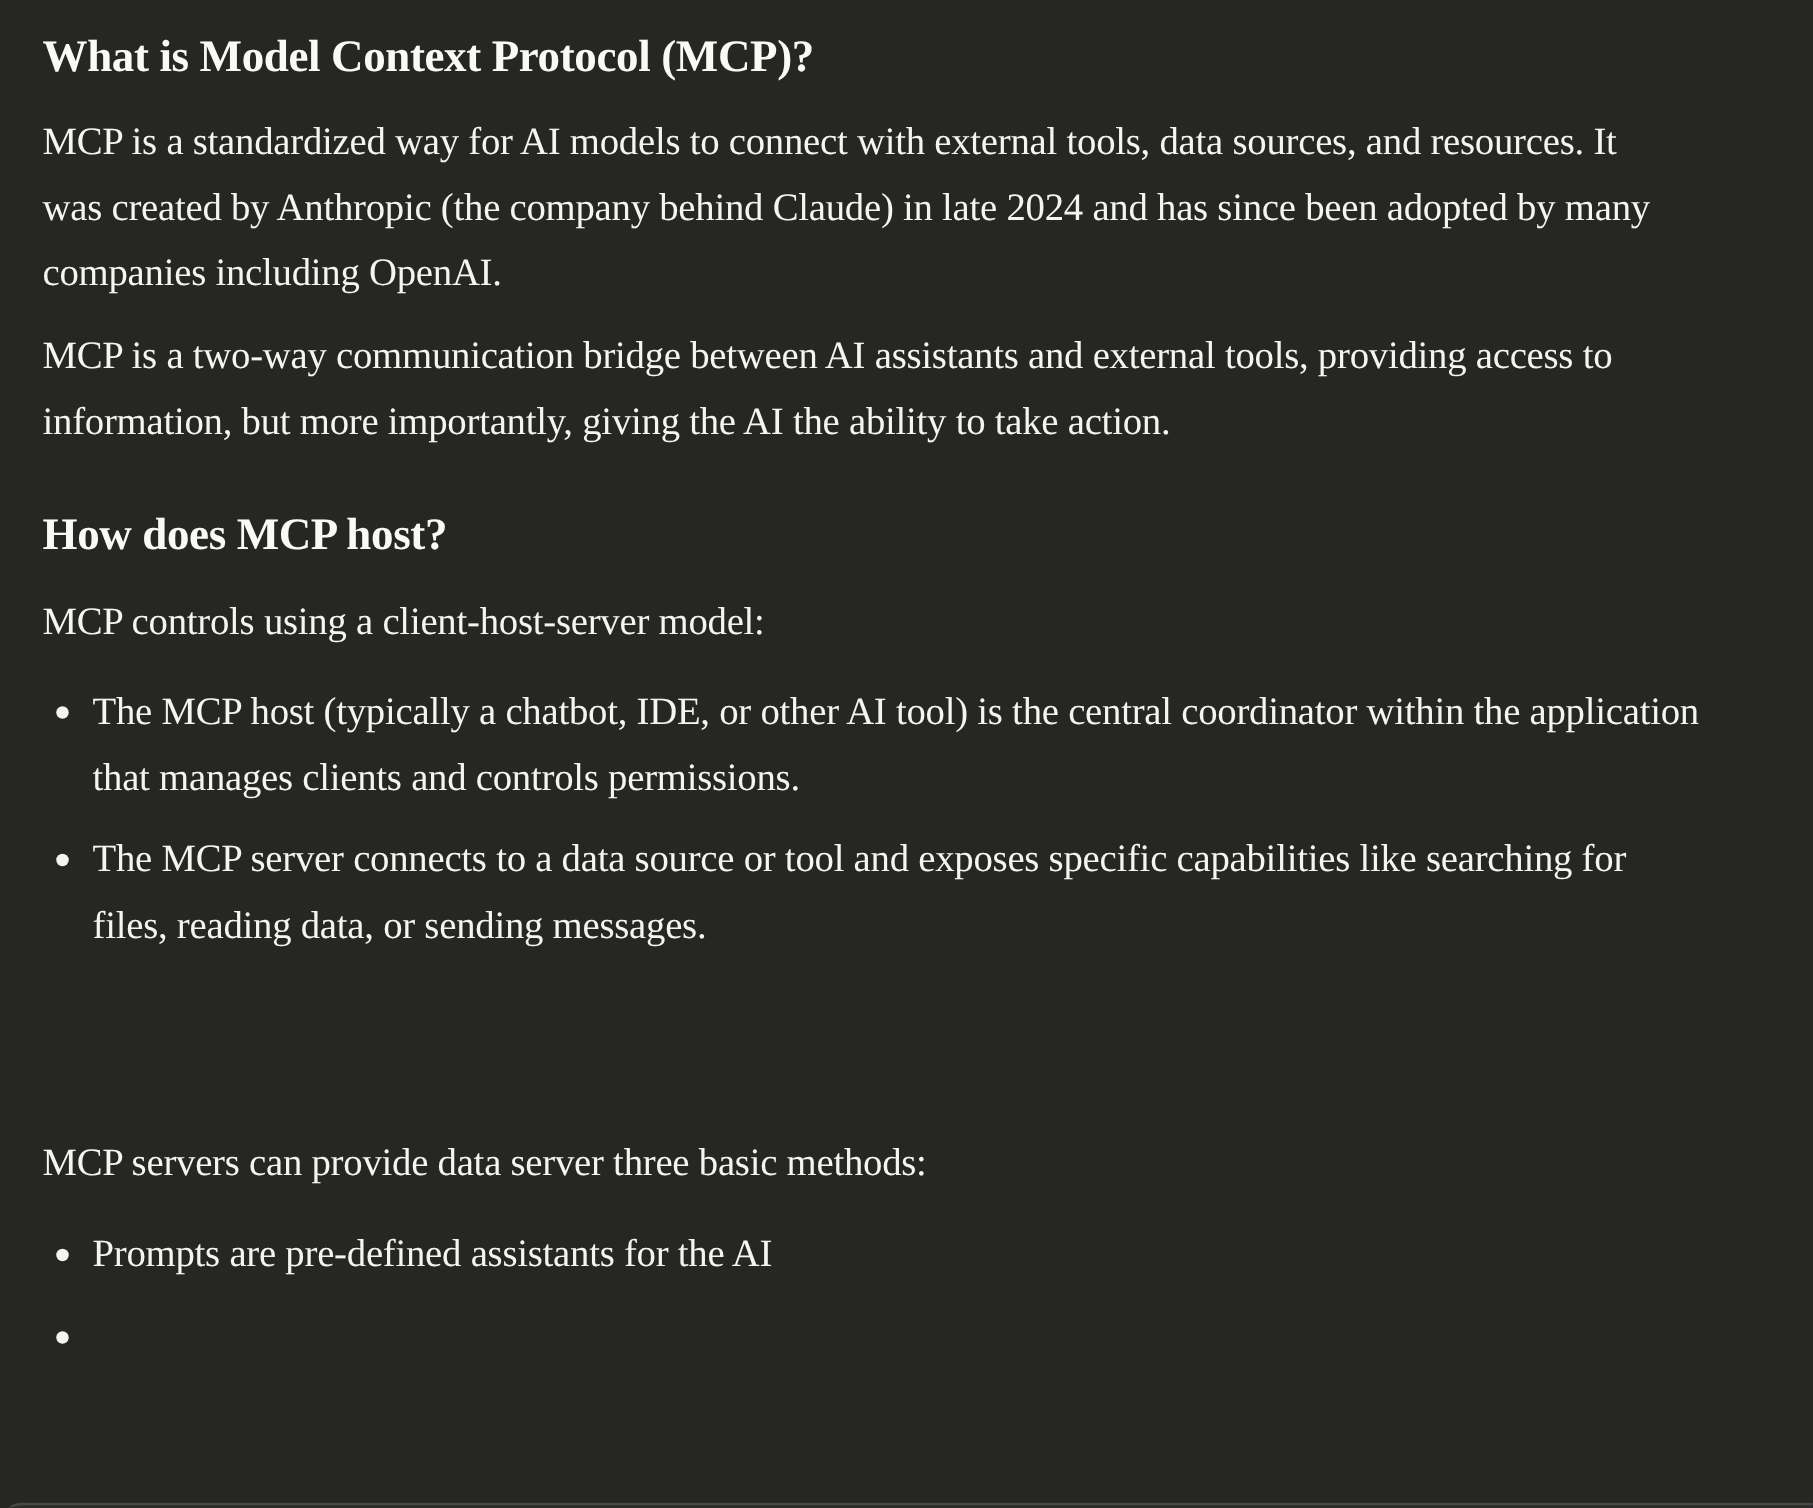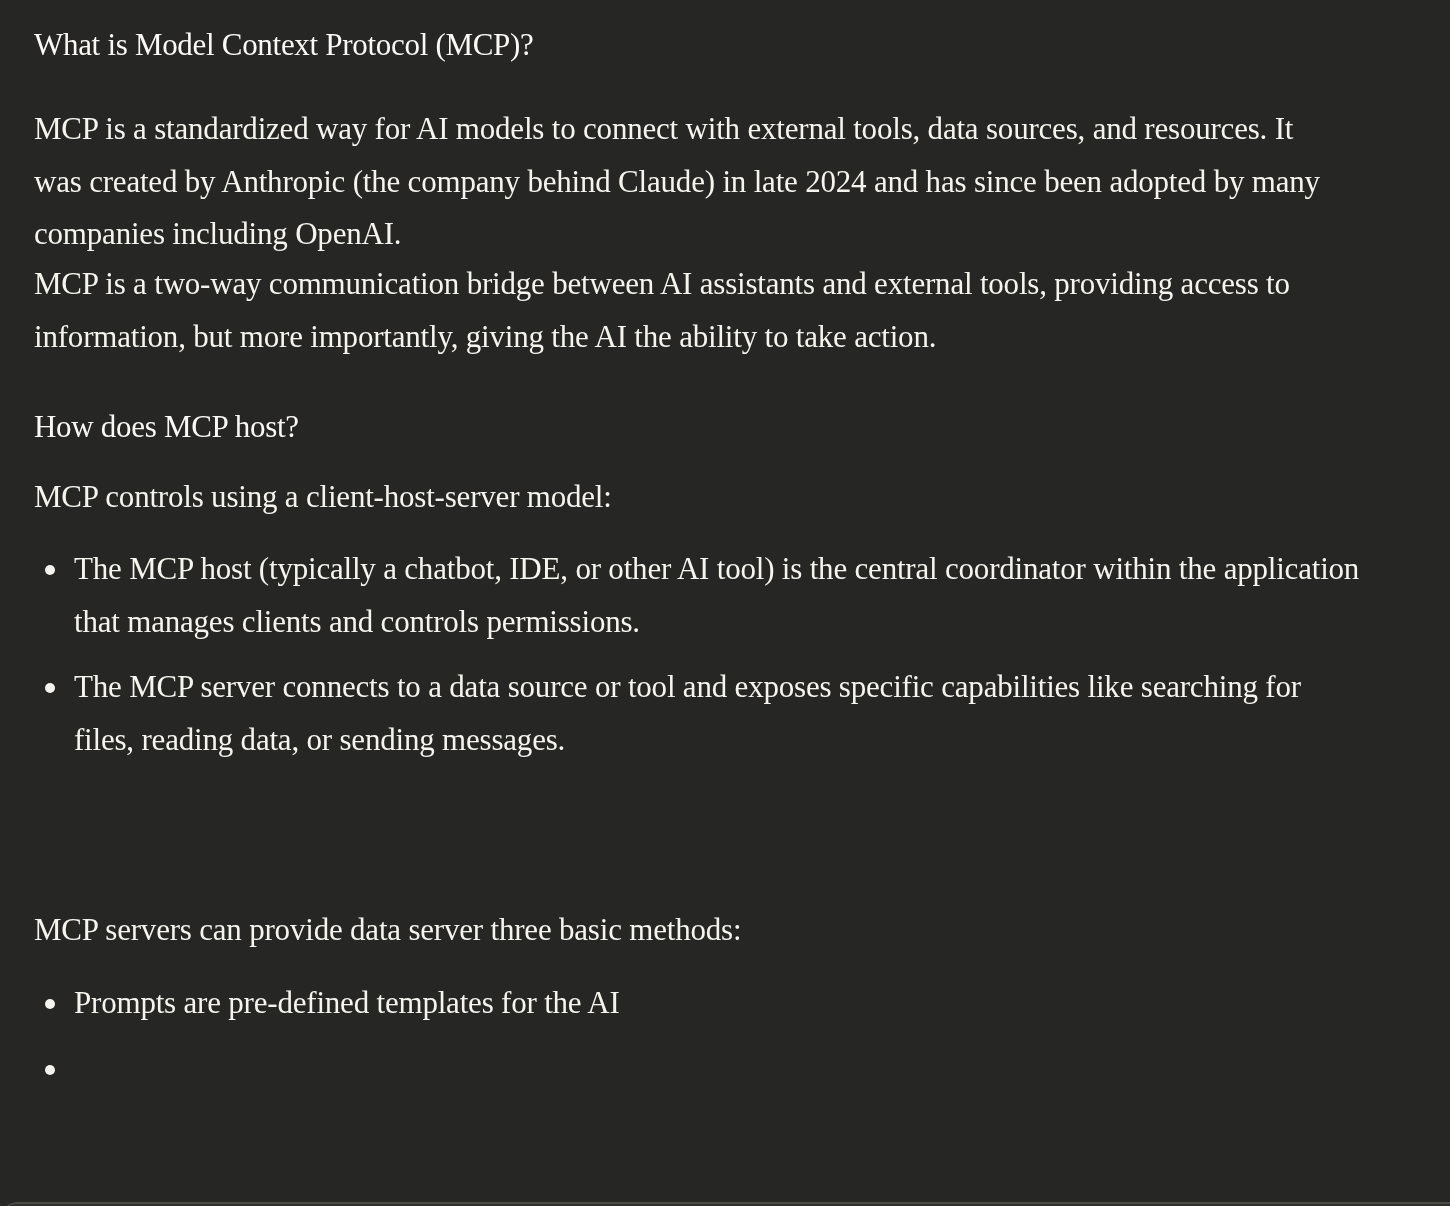--- a/index.html
+++ b/index.html
@@ -16,22 +16,22 @@
     font-family: "Liberation Serif", "DejaVu Serif", serif;
   }
   .content {
     position: absolute;
     left: 34px;
     top: 0;
     width: 1360px;
   }
   h2 {
     margin: 0;
-    font-weight: 400;
-    font-size: 31px;
+    font-weight: 700;
+    font-size: 36px;
     letter-spacing: -0.3px;
     color: #FAF9F5;
   }
   .h-first { position: absolute; top: 22px; line-height: 46px; }
   .h-second { position: absolute; top: 404px; line-height: 46px; }
   p {
     margin: 0;
     font-size: 31px;
     line-height: 52.5px;
     letter-spacing: -0.2px;
@@ -69,21 +69,21 @@
     background: #2F2F2C;
   }
 </style>
 </head>
 <body>
 
 <div class="content">
 
   <h2 class="h-first">What is Model Context Protocol (MCP)?</h2>
 
-  <div class="block" style="top:103px;">
+  <div class="block" style="top:87px;">
     <p style="width:1310px;">MCP is a standardized way for AI models to connect with external tools, data sources, and resources. It was created by Anthropic (the company behind Claude) in late 2024 and has since been adopted by many companies including OpenAI.</p>
   </div>
 
   <div class="block" style="top:258px;">
     <p style="width:1350px;">MCP is a two-way communication bridge between AI assistants and external tools, providing access to information, but more importantly, giving the AI the ability to take action.</p>
   </div>
 
   <h2 class="h-second">How does MCP host?</h2>
 
   <div class="block" style="top:471px;">
@@ -101,21 +101,21 @@
     </li>
   </ul>
 
   <div class="block" style="top:904px;">
     <p>MCP servers can provide data server three basic methods:</p>
   </div>
 
   <ul class="block" style="top:977px; width:1300px;">
     <li style="margin-bottom:13px;">
       <span class="bullet"></span>
-      <span>Prompts are pre-defined templates for the AI</span>
+      <span>Prompts are pre-defined assistants for the AI</span>
     </li>
     <li>
       <span class="bullet"></span>
     </li>
   </ul>
 
 </div>
 
 <div class="composer-edge"></div>
 

